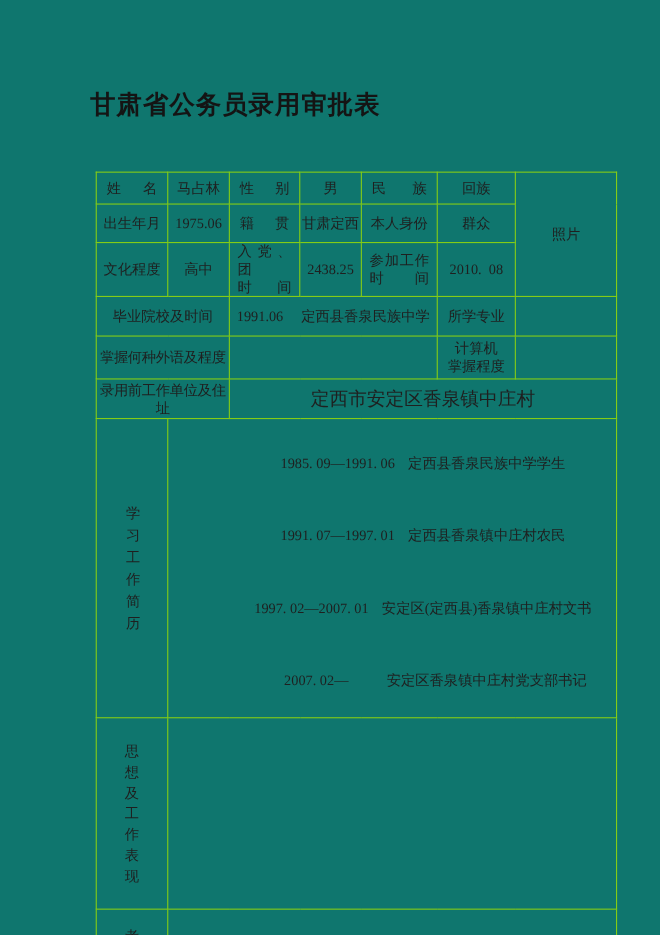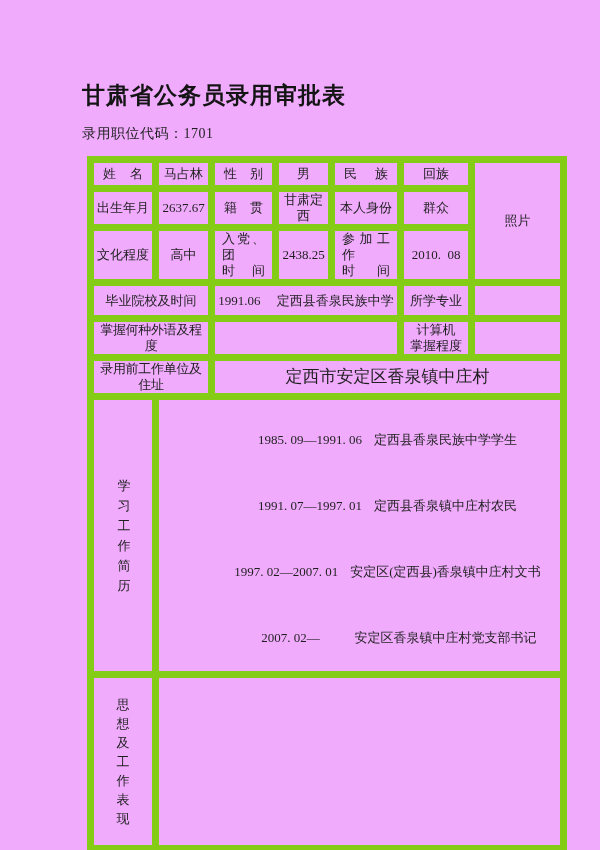--- a/index.html
+++ b/index.html
@@ -1,20 +1,20 @@
 <!DOCTYPE html>
 <html><head>
 <meta charset="utf-8">
 <style>
   html, body { margin: 0; padding: 0; background: #ffffff; }
   .page {
     position: relative;
     width: 600px;
     height: 850px;
-    background: #f0abfc;
+    background: #0f766e;
     font-family: "Liberation Serif", "DejaVu Serif", serif;
     color: #1f1f1f;
     overflow: hidden;
   }
   .doc-title {
     position: absolute;
     left: 82px;
     top: 83px;
     margin: 0;
     font-family: "Liberation Sans", "DejaVu Sans", sans-serif;
@@ -34,21 +34,21 @@
   }
   table.form {
     position: absolute;
     left: 87px;
     top: 156px;
     width: 473px;
     table-layout: fixed;
     border-collapse: collapse;
   }
   table.form td {
-    border: 7px solid #84cc16;
+    border: 1px solid #84cc16;
     text-align: center;
     vertical-align: middle;
     font-size: 13px;
     padding: 0;
     overflow: hidden;
     line-height: 16px;
   }
   
   .j {
     display: block;
@@ -79,21 +79,20 @@
   .entries { padding: 7px 0 0 5px; }
   .entry { line-height: 22px; white-space: pre; font-size: 13px; }
   .entry .period { display: inline-block; width: 128px; white-space: pre; }
 </style>
 </head>
 <body>
 
 <div class="page">
 
   <h1 class="doc-title">甘肃省公务员录用审批表</h1>
-  <div class="code-line">录用职位代码：1701</div>
 
   <table class="form">
     <colgroup>
       <col style="width:65px">
         <col style="width:56px">
         <col style="width:64px">
       <col style="width:56px">
         <col style="width:69px">
         <col style="width:71px">
       <col style="width:92px">
@@ -111,21 +110,21 @@
       <td>男</td>
       <td>
             <span class="j">民族</span>
           </td>
       <td>回族</td>
       <td rowspan="3">照片</td>
     </tr>
 
     <tr style="height:35px">
       <td>出生年月</td>
-      <td>2637.67</td>
+      <td>1975.06</td>
       <td>
             <span class="j">籍贯</span>
           </td>
       <td class="val-sm">甘肃定西</td>
       <td>本人身份</td>
       <td>群众</td>
     </tr>
 
     <tr style="height:37px">
       <td>文化程度</td>

